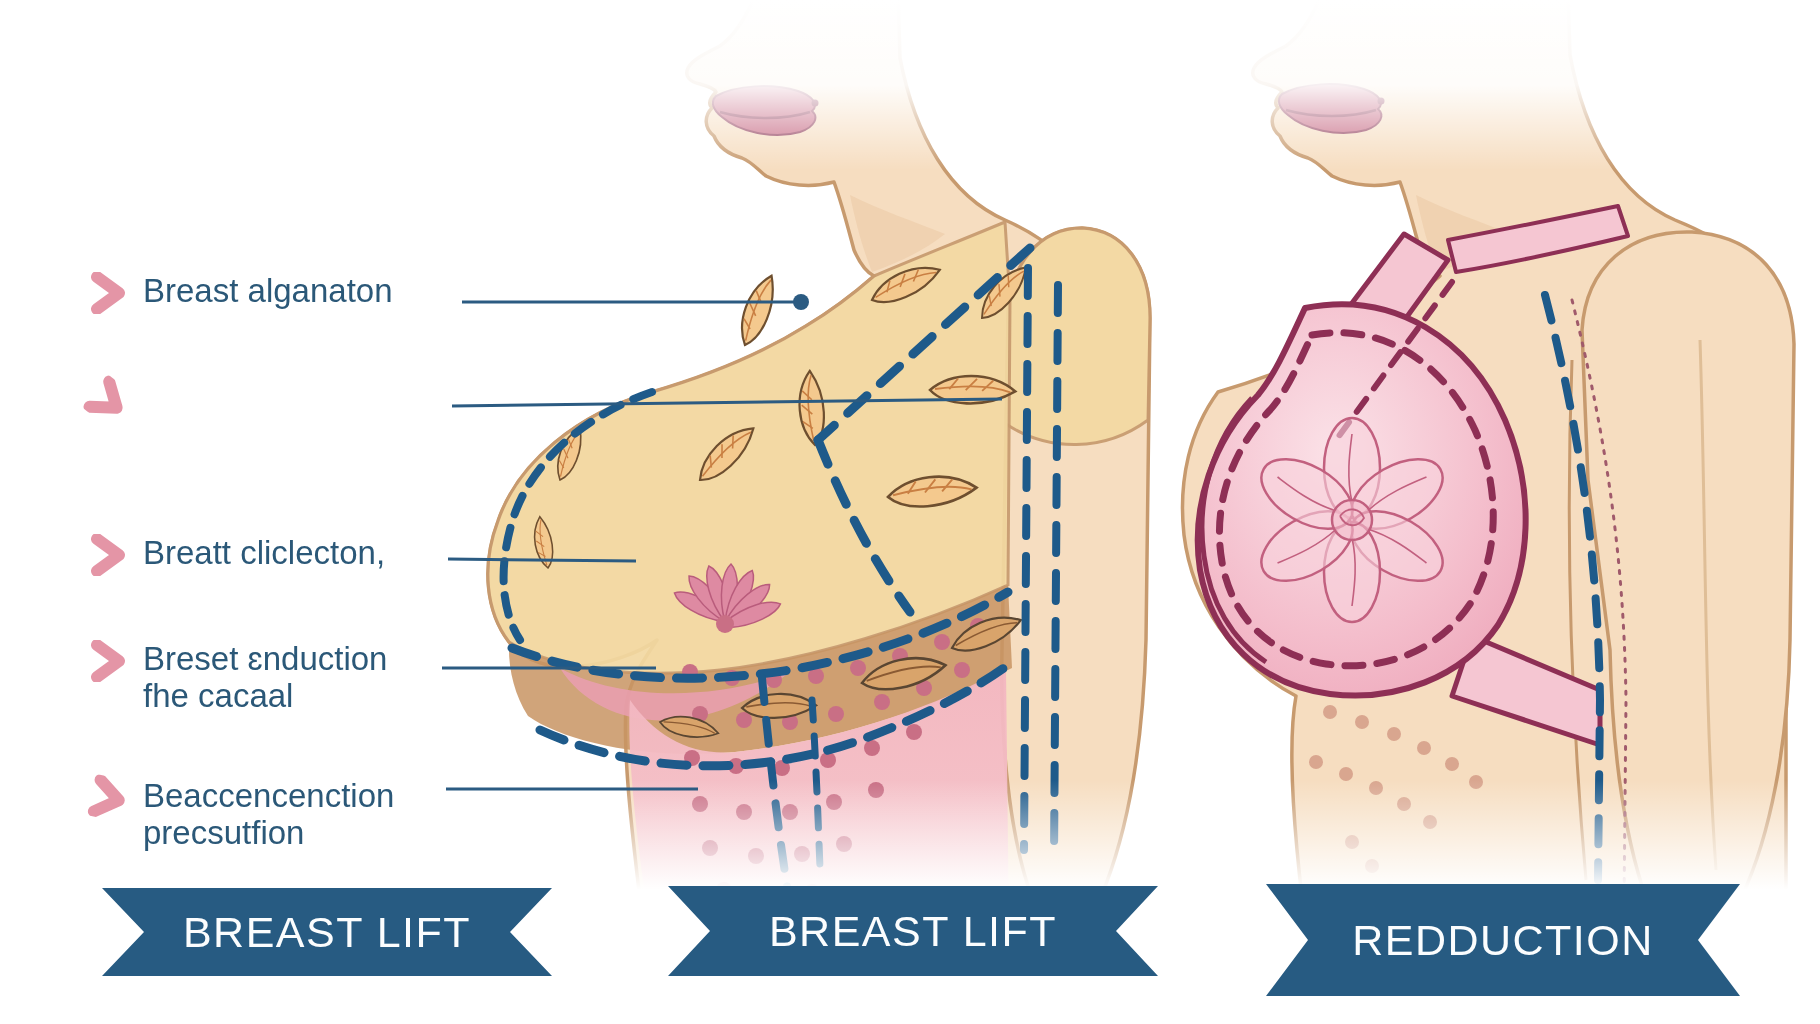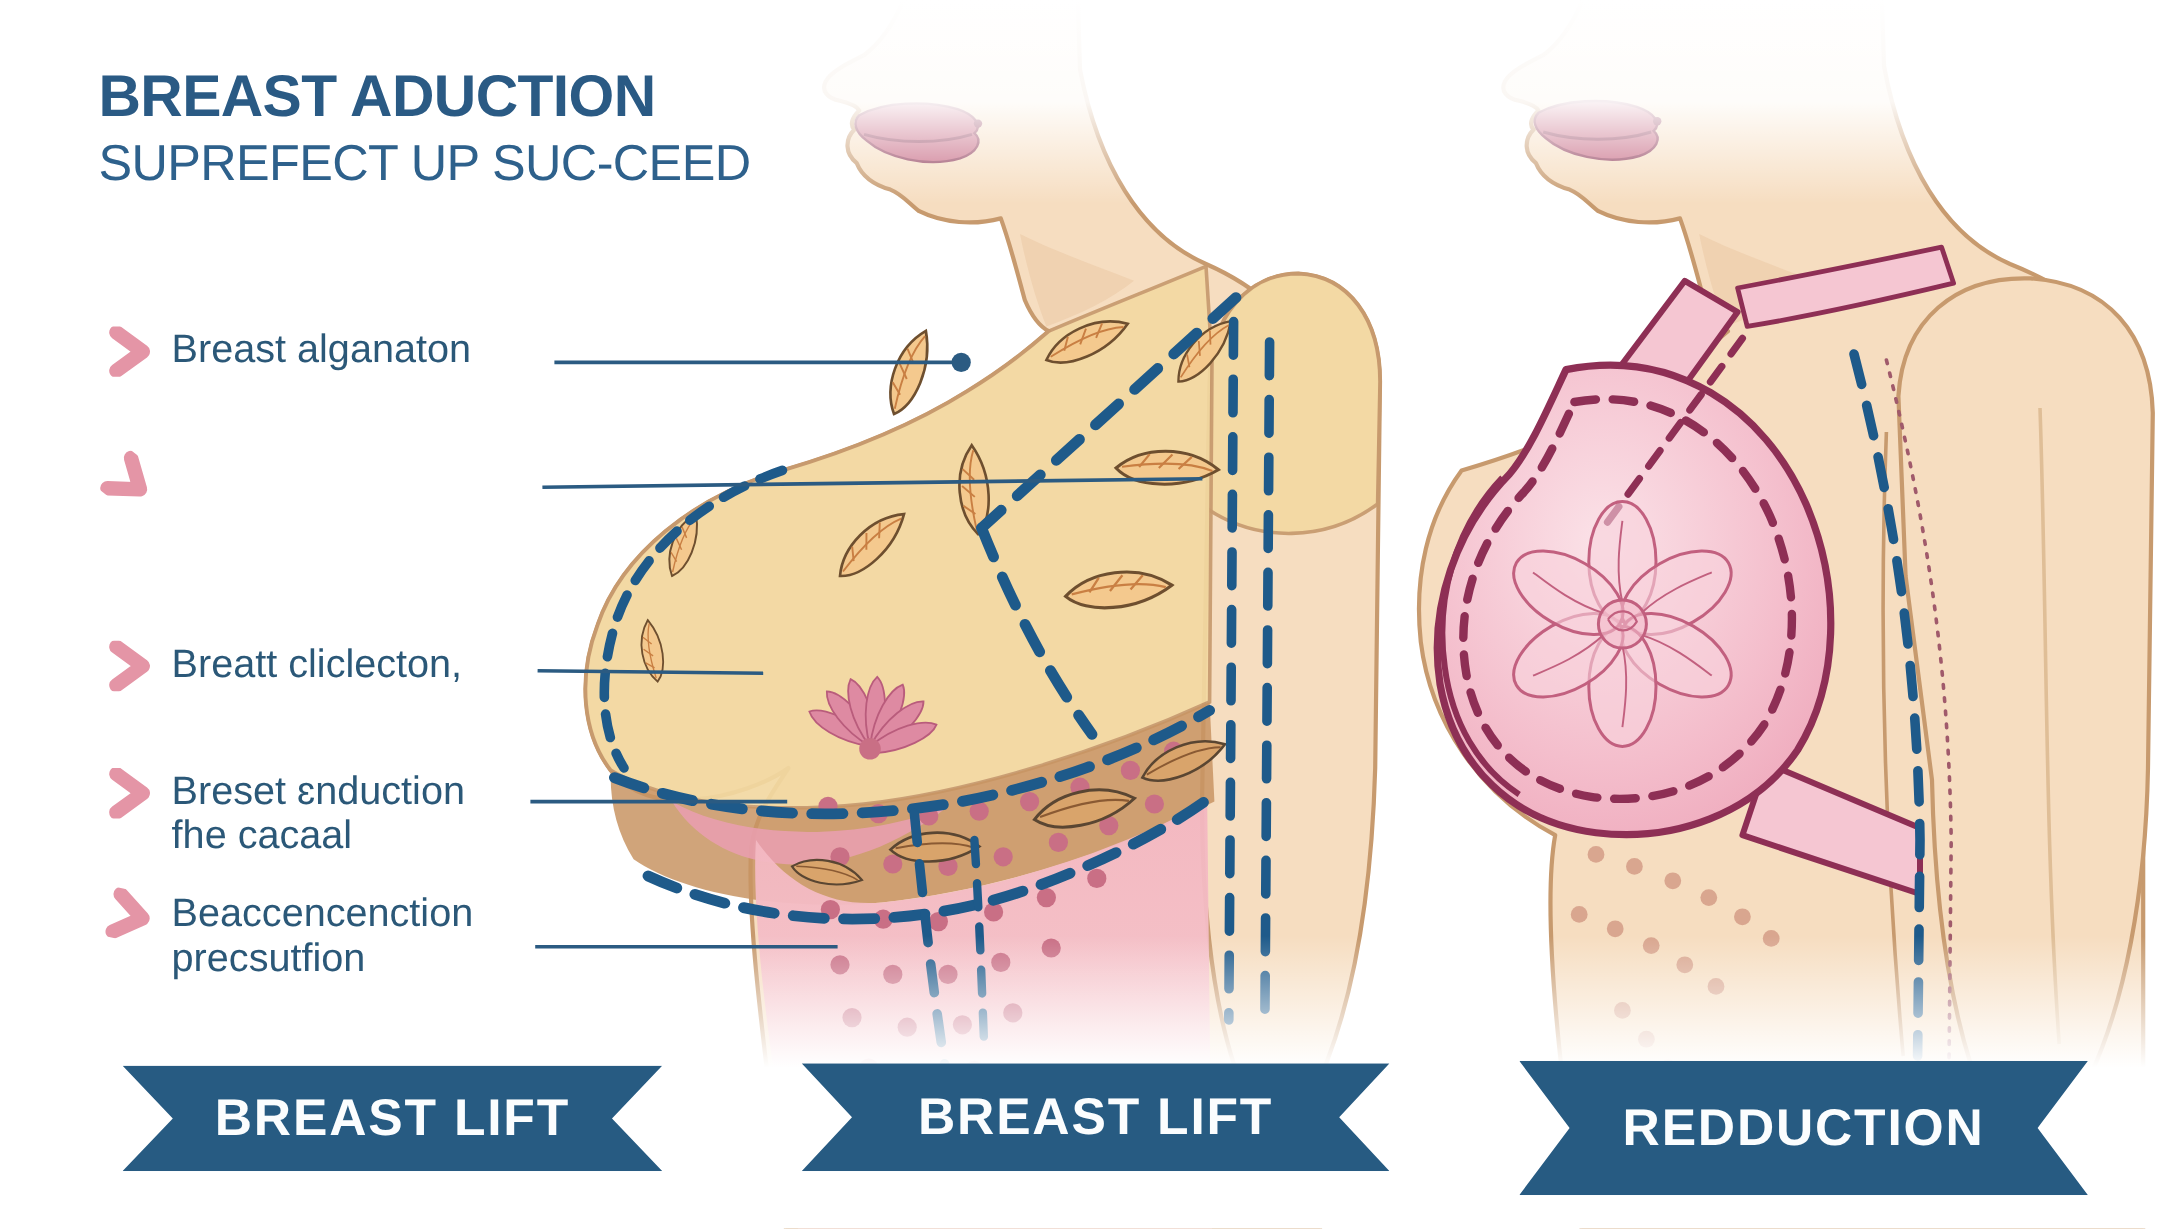--- a/index.html
+++ b/index.html
@@ -13,31 +13,31 @@
     font-size:49px;font-weight:bold;letter-spacing:-0.5px;
     color:#2A5A84;line-height:1.05;
   }
   .title-sub{
     font-size:42px;font-weight:normal;letter-spacing:-0.5px;
     color:#2E618C;line-height:1.1;margin-top:6px;
   }
   .callout{position:absolute;left:88px;display:flex;align-items:flex-start;z-index:5;}
   .callout .chev{width:40px;height:42px;flex:0 0 40px;margin-top:0px;}
   .callout .txt{margin-left:15px;color:#2B5878;font-size:33px;line-height:37px;}
-  .c1{top:272px;} .c2{top:380px;} .c3{top:534px;} .c4{top:640px;} .c5{top:742px;}
+  .c1{top:272px;} .c2{top:380px;} .c3{top:534px;} .c4{top:640px;} .c5{top:777px;}
   .c2 .chev{transform:rotate(38deg);}
   .c5 .chev{transform:rotate(12deg);}
   
   .banner{
     position:absolute;z-index:6;background:#275B82;
     display:flex;align-items:center;justify-content:center;
     clip-path:polygon(0 0,100% 0,calc(100% - 42px) 50%,100% 100%,0 100%,42px 50%);
   }
   .banner span{
-    color:#FBFDFE;font-weight:bold;font-size:43px;letter-spacing:1.5px;
+    color:#FBFDFE;font-weight:normal;font-size:43px;letter-spacing:1.5px;
   }
   .b1{left:102px;top:888px;width:450px;height:88px;}
   .b2{left:668px;top:886px;width:490px;height:90px;}
   .b3{left:1266px;top:884px;width:474px;height:112px;}
   
   #figures{position:absolute;left:0;top:0;z-index:1;}
   #leaders{position:absolute;left:0;top:0;z-index:4;}
 </style>
 </head>
 <body>
@@ -278,24 +278,20 @@
     <g stroke="#2B5B82" stroke-width="3" fill="none">
       <line x1="462" y1="302" x2="797" y2="302"></line>
       <line x1="452" y1="406" x2="1002" y2="399"></line>
       <line x1="448" y1="559" x2="636" y2="561"></line>
       <line x1="442" y1="668" x2="656" y2="668"></line>
       <line x1="446" y1="789" x2="698" y2="789"></line>
     </g>
     <circle cx="801" cy="302" r="8" fill="#2B5B82"></circle>
   </svg>
 
-  <div class="title-block">
-    <div class="title-main">BREAST ADUCTION</div>
-    <div class="title-sub">SUPREFECT UP SUC-CEED</div>
-  </div>
 
   <div class="callout c1">
     <svg class="chev" viewBox="0 0 40 42">
       <path d="M9 5 L31 21 L9 37" fill="none" stroke="#E495A6" stroke-width="12" stroke-linecap="round" stroke-linejoin="round"></path>
     </svg>
     <div class="txt">
       <div>Breast alganaton</div>
       <div></div>
     </div>
   </div>

